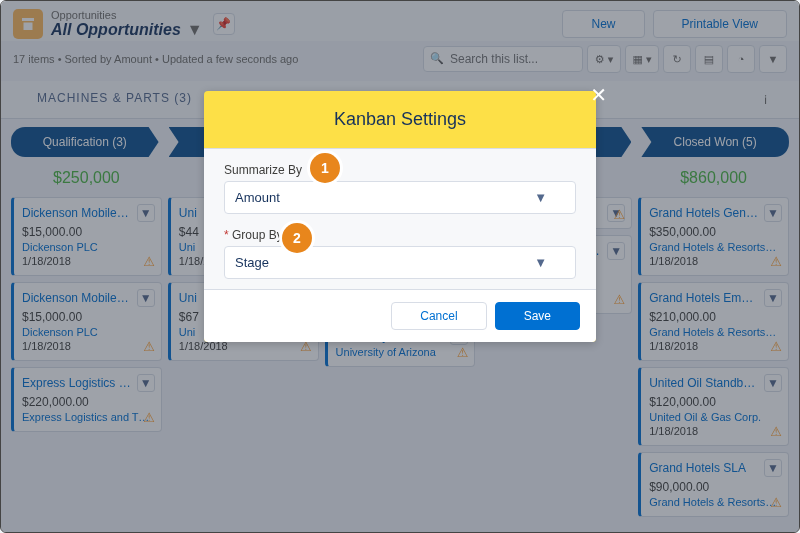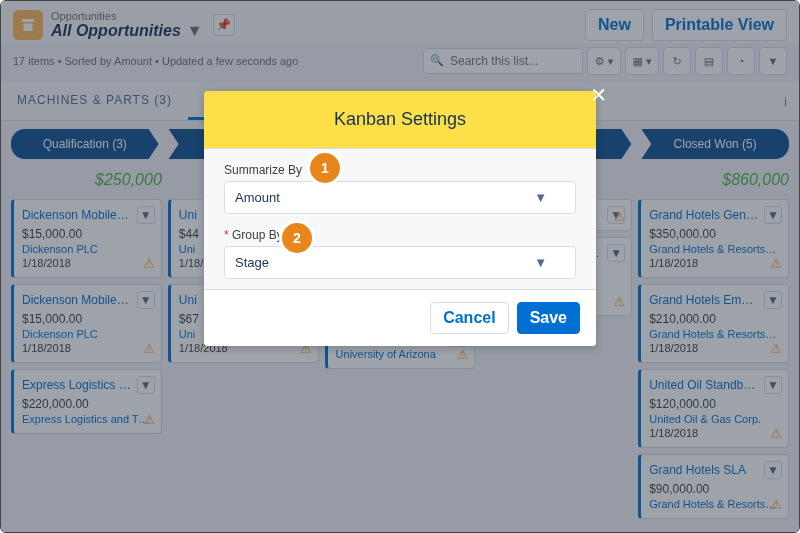--- a/index.html
+++ b/index.html
@@ -7,43 +7,43 @@
   a { color: #0070d2; text-decoration: none; }
 
   .header { display: flex; align-items: center; padding: 8px 12px 2px; background: #f7f9fb; }
   .app-icon { width: 30px; height: 30px; border-radius: 5px; background: #fcb95b; display: flex; align-items: center; justify-content: center; color: #fff; font-size: 18px; margin-right: 8px; }
   .app-icon svg { width: 18px; height: 18px; fill: #fff; }
   .obj-sub { font-size: 11px; color: #706e6b; }
   .obj-title { font-size: 16px; font-weight: 700; color: #16325c; display: flex; align-items: center; font-style: italic; }
   .caret-down { margin-left: 6px; color: #706e6b; }
   .pin-btn { margin-left: 10px; width: 22px; height: 22px; border: 1px solid #d8dde6; border-radius: 4px; background: #fff; display: flex; align-items: center; justify-content: center; color: #0070d2; }
   .header-actions { margin-left: auto; display: flex; gap: 8px; }
-  .btn { border: 1px solid #d8dde6; background: #fff; border-radius: 4px; padding: 6px 12px; color: #0070d2; font-size: 16px; cursor: pointer; font-weight: bold; }
+  .btn { border: 1px solid #d8dde6; background: #fff; border-radius: 4px; padding: 6px 28px; color: #0070d2; font-size: 12px; cursor: pointer; }
   .btn-primary { background: #0070d2; color: #fff; border-color: #0070d2; }
 
   .subheader { padding: 4px 12px 8px; font-size: 11px; color: #706e6b; display: flex; align-items: center; }
   .toolbar { margin-left: auto; display: flex; align-items: center; gap: 4px; }
   .search-wrap { position: relative; }
   .search-wrap input { border: 1px solid #d8dde6; border-radius: 4px; padding: 5px 8px 5px 26px; width: 160px; font-size: 12px; }
   .search-wrap .sicon { position: absolute; left: 7px; top: 6px; color: #706e6b; }
   .icon-btn { width: 28px; height: 28px; border: 1px solid #d8dde6; border-radius: 4px; background: #fff; display: flex; align-items: center; justify-content: center; color: #706e6b; cursor: pointer; }
   .icon-btn.w { width: 34px; }
 
-  .tabs { display: flex; border-bottom: 1px solid #d8dde6; padding: 0 0; background: #f7f9fb; }
+  .tabs { display: flex; border-bottom: 1px solid #d8dde6; padding: 0 20px; background: #f7f9fb; }
   .tab { padding: 10px 16px; font-size: 12px; letter-spacing: 1px; color: #54698d; cursor: pointer; border-bottom: 3px solid transparent; }
   .tab.active { color: #080707; font-weight: 700; border-bottom-color: #0070d2; }
   .info-icon { margin-left: auto; color: #706e6b; align-self: center; padding-right: 12px; }
 
   .stages { display: flex; padding: 8px 10px; gap: 16px; }
   .stage { flex: 1; background: #0c4f8f; color: #fff; font-size: 12px; padding: 8px 6px; text-align: center; position: relative; clip-path: polygon(0 0, calc(100% - 10px) 0, 100% 50%, calc(100% - 10px) 100%, 0 100%, 10px 50%); margin-left: -6px;}
   .stage:first-child { clip-path: polygon(0 0, calc(100% - 10px) 0, 100% 50%, calc(100% - 10px) 100%, 0 100%); border-top-left-radius: 14px; border-bottom-left-radius: 14px; margin-left:0;}
   .stage:last-child { clip-path: polygon(0 0, 100% 0, 100% 100%, 0 100%, 10px 50%); border-top-right-radius: 14px; border-bottom-right-radius: 14px;}
 
   .sums { display: flex; padding: 4px 10px 10px; gap: 6px; }
-  .sum { flex: 1; text-align: right; color: #4bb543; font-size: 16px; font-style: italic; }
+  .sum { flex: 1; text-align: center; color: #4bb543; font-size: 16px; }
 
   .board { display: flex; gap: 6px; padding: 0 10px 12px; }
   .col { flex: 1; display: flex; flex-direction: column; gap: 6px; }
   .card { border: 1px solid #d8dde6; border-left: 3px solid #0070d2; border-radius: 4px; background: #fff; padding: 8px; position: relative; }
   .card-title { color: #0070d2; font-size: 12px; white-space: nowrap; overflow: hidden; text-overflow: ellipsis; max-width: 110px; display: inline-block;}
   .card-amt { color: #3e3e3c; font-size: 12px; margin: 2px 0; }
   .card-acct { color: #0070d2; font-size: 11px; white-space: nowrap; overflow: hidden; text-overflow: ellipsis; max-width: 130px; display:block;}
   .card-date { color: #3e3e3c; font-size: 11px; margin-top: 2px; }
   .card-menu { position: absolute; top: 6px; right: 6px; width: 18px; height: 18px; border: 1px solid #d8dde6; border-radius: 3px; display: flex; align-items: center; justify-content: center; color: #54698d; background:#fff;}
   .card-warn { position: absolute; bottom: 6px; right: 6px; color: #ff9e2c; font-size: 13px;}

